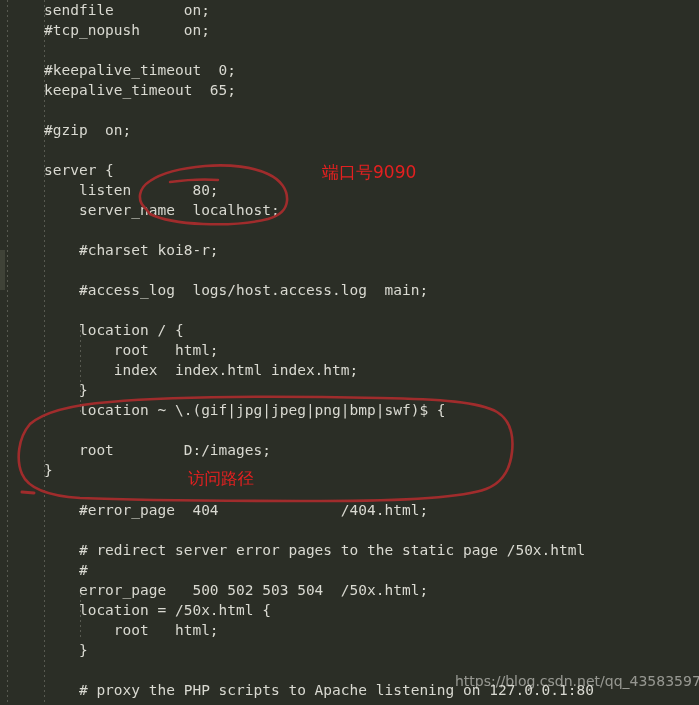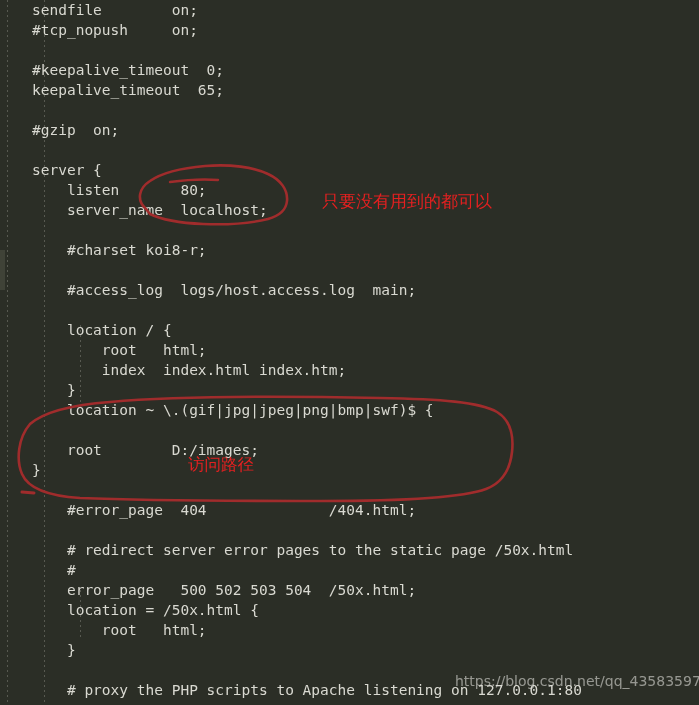--- a/index.html
+++ b/index.html
@@ -55,21 +55,21 @@
     padding: 0;
     color: #d9d9d1;
     font-size: 14.5px;
     line-height: 20px;
     white-space: pre;
     letter-spacing: 0px;
   }
   #code .ln {
     display: block;
     height: 20px;
-    padding-left: 32px;
+    padding-left: 44px;
   }
 
   
   #ink {
     position: absolute;
     left: 0;
     top: 0;
     width: 699px;
     height: 705px;
     pointer-events: none;
@@ -77,21 +77,21 @@
   .note {
     position: absolute;
     color: #e42020;
     font-family: "DejaVu Sans", "Liberation Sans", sans-serif;
     font-size: 17px;
     line-height: 22px;
     white-space: pre;
   }
   .note-port     { left: 322px; top: 161px; }
   .note-portsub  { left: 322px; top: 190px; }
-  .note-path     { left: 188px; top: 454px; font-size: 16.5px; }
+  .note-path     { left: 188px; top: 468px; font-size: 16.5px; }
 
   
   .watermark {
     position: absolute;
     left: 455px;
     top: 673px;
     color: rgba(228,228,222,0.58);
     font-family: "DejaVu Sans", "Liberation Sans", sans-serif;
     font-size: 14px;
     white-space: pre;
@@ -128,18 +128,18 @@
              C510,420 514,434 512,452
              C510,470 502,483 486,489
              C462,498 400,501 320,501
              C230,501 130,500 80,498
              C48,496 28,488 22,474
              C16,460 18,438 30,424 Z"></path>
 
     <path fill="none" stroke="#a02c2c" stroke-width="3" stroke-linecap="round" d="M22,492 L34,493"></path>
   </svg>
 
-  <div class="note note-portsub">只要没有用到的都可以</div>
+  <div class="note note-port">端口号9090</div>
   <div class="note note-path">访问路径</div>
 
   <div class="watermark">https://blog.csdn.net/qq_43583597</div>
 
 </div>
 
 </body></html>

